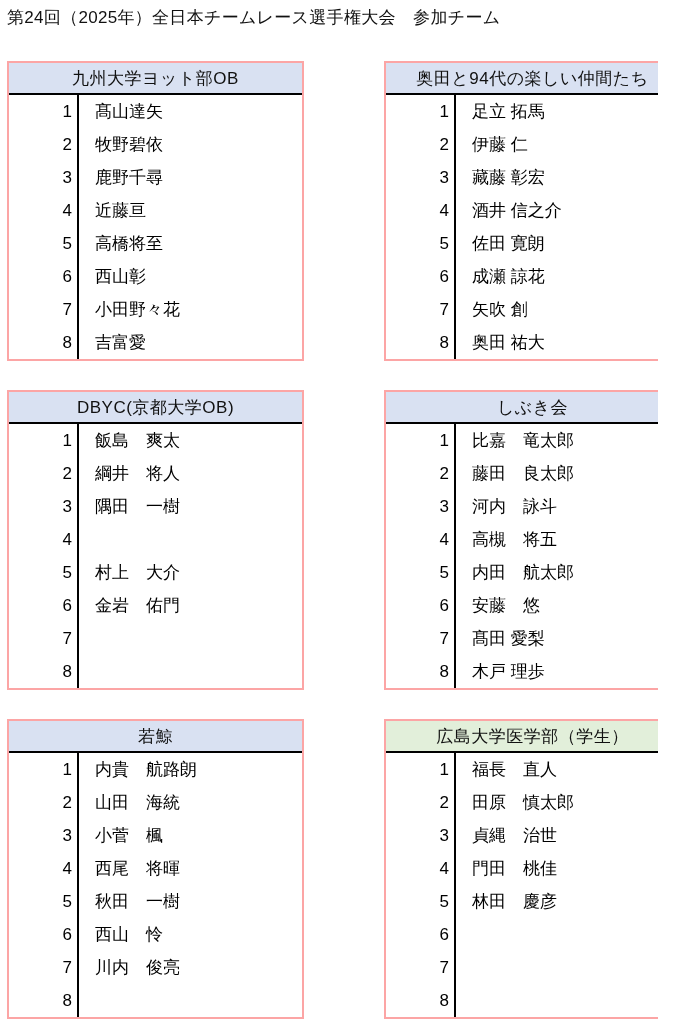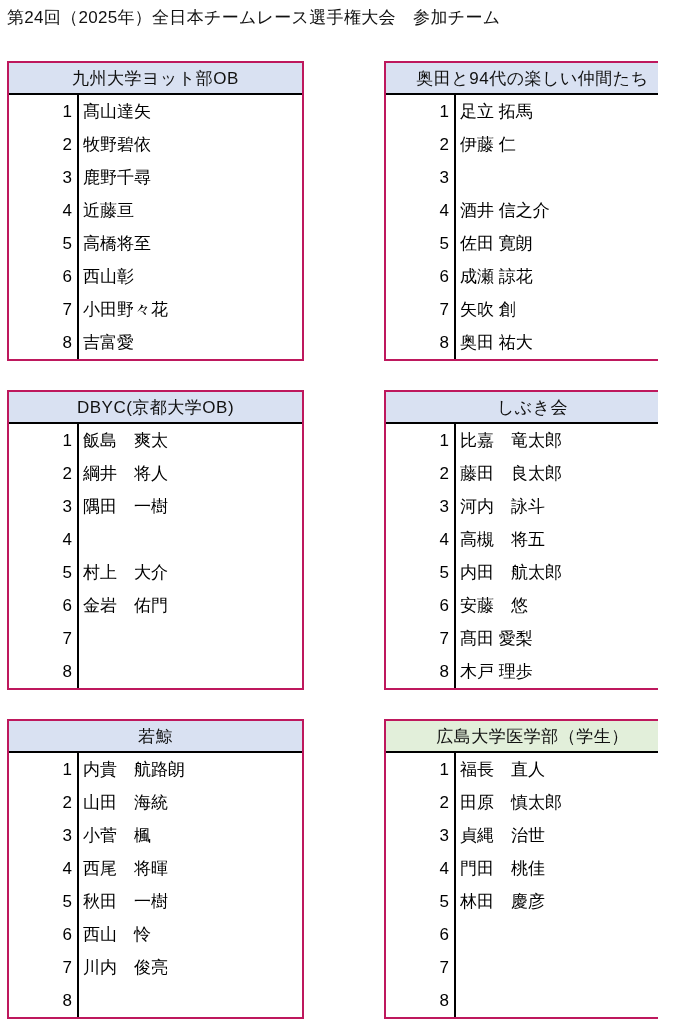--- a/index.html
+++ b/index.html
@@ -26,21 +26,21 @@
     white-space: nowrap;
   }
   .tables-grid {
     display: grid;
     grid-template-columns: 297px 297px;
     column-gap: 80px;
     row-gap: 29px;
     margin: 32px 0 0 7px;
   }
   .team-table {
-    border: 2px solid #be185d;
+    border: 2px solid #fca5a5;
     background: #ffffff;
     box-sizing: border-box;
   }
   .team-head {
     height: 30px;
     border-bottom: 2px solid #000000;
     display: flex;
     align-items: center;
     justify-content: center;
     font-size: 17px;
@@ -59,21 +59,21 @@
     box-sizing: border-box;
     border-right: 2px solid #000000;
     text-align: right;
     padding-right: 5px;
     font-size: 17px;
     height: 33px;
     line-height: 33px;
     flex: 0 0 auto;
   }
   .cell-name {
-    padding-left: 4px;
+    padding-left: 16px;
     font-size: 17px;
     height: 33px;
     line-height: 33px;
     white-space: nowrap;
     flex: 1 1 auto;
   }
 </style>
 </head>
 <body>
 
@@ -126,20 +126,21 @@
         <div class="member-row">
           <div class="cell-num">1</div>
           <div class="cell-name">足立 拓馬</div>
         </div>
         <div class="member-row">
           <div class="cell-num">2</div>
           <div class="cell-name">伊藤 仁</div>
         </div>
         <div class="member-row">
           <div class="cell-num">3</div>
+          <div class="cell-name">藏藤 彰宏</div>
         </div>
         <div class="member-row">
           <div class="cell-num">4</div>
           <div class="cell-name">酒井 信之介</div>
         </div>
         <div class="member-row">
           <div class="cell-num">5</div>
           <div class="cell-name">佐田 寛朗</div>
         </div>
         <div class="member-row">

